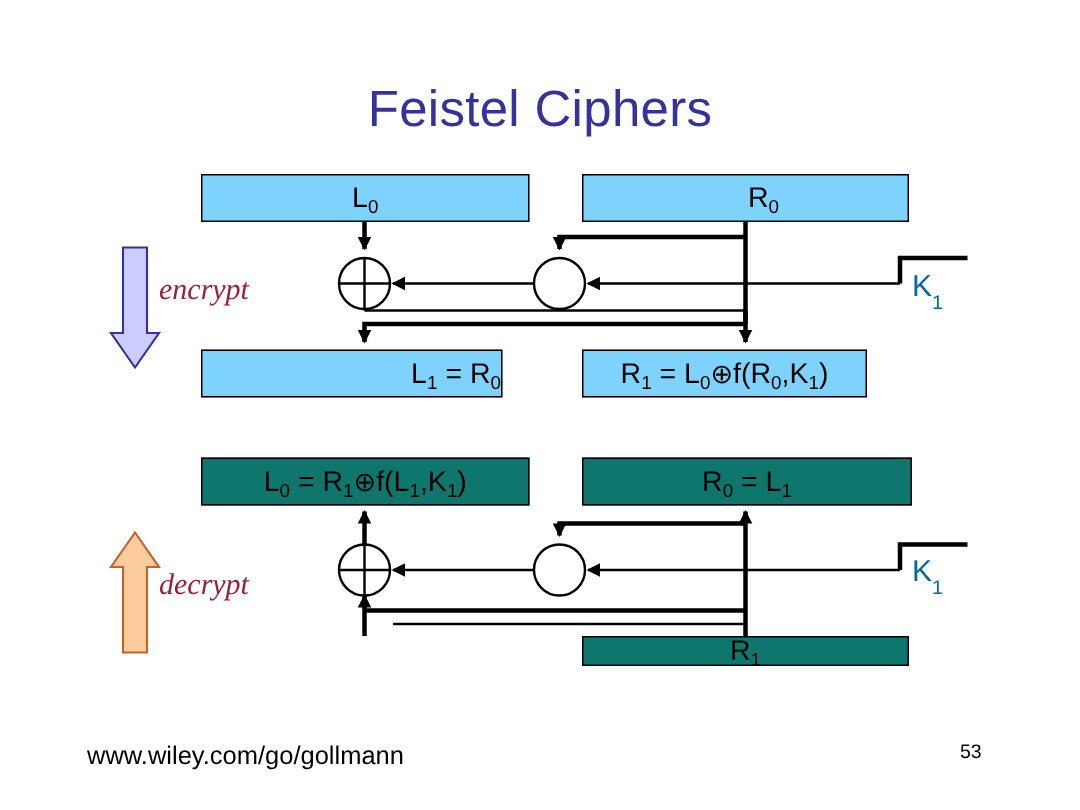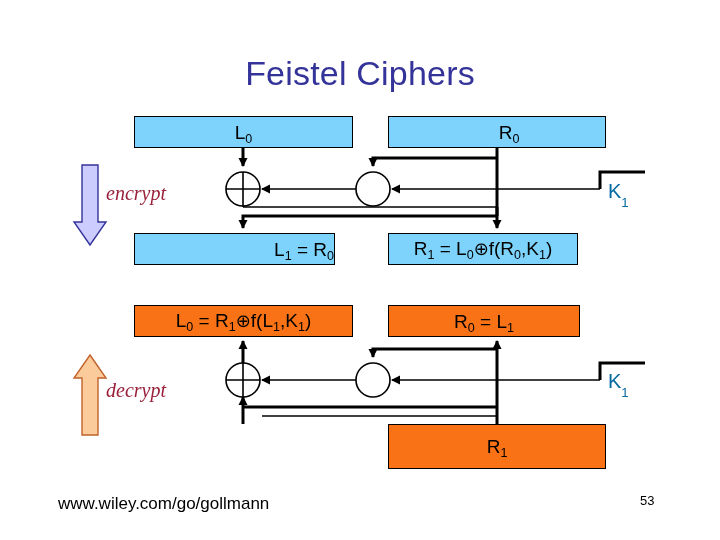--- a/index.html
+++ b/index.html
@@ -45,21 +45,21 @@
     display: flex;
     align-items: center;
     justify-content: center;
     font-family: "Liberation Sans", sans-serif;
     font-size: 19px;
     color: #000000;
     line-height: 1;
     white-space: nowrap;
   }
   .node-box.enc  { background: #7dd3fc; }
-  .node-box.dec  { background: #f97316; }
+  .node-box.dec  { background: #0f766e; }
 
   .node-box sub {
     font-size: 0.66em;
     vertical-align: baseline;
     position: relative;
     top: 4px;
   }
   .xorsym { font-size: 0.95em; }
 
   
@@ -154,32 +154,32 @@
   </div>
 
   <div class="node-box enc" style="left:388px; top:233px; width:190px; height:32px;">
     <span>R<sub>1</sub> = L<sub>0</sub><span class="xorsym">⊕</span>f(R<sub>0</sub>,K<sub>1</sub>)</span>
   </div>
 
   <div class="node-box dec" style="left:134px; top:305px; width:219px; height:32px;">
     <span>L<sub>0</sub> = R<sub>1</sub><span class="xorsym">⊕</span>f(L<sub>1</sub>,K<sub>1</sub>)</span>
   </div>
 
-  <div class="node-box dec" style="left:388px; top:305px; width:192px; height:32px;">
+  <div class="node-box dec" style="left:388px; top:305px; width:220px; height:32px;">
     <span>R<sub>0</sub> = L<sub>1</sub></span>
   </div>
 
   <div class="side-label" style="left:106px; top:379px;">decrypt</div>
 
   <div class="fn-letter" style="left:355px; top:368px;">f</div>
 
   <div class="key-label" style="left:608px; top:370px;">K<sub>1</sub></div>
 
 
-  <div class="node-box dec" style="left:388px; top:424px; width:218px; height:45px;">
+  <div class="node-box dec" style="left:388px; top:424px; width:218px; height:20px;">
     <span>R<sub>1</sub></span>
   </div>
 
   <div class="footer-url">www.wiley.com/go/gollmann</div>
   <div class="footer-page">53</div>
 
   <svg id="wires" viewBox="0 0 720 540">
 
     <defs>
       <marker id="arrDown" markerWidth="11" markerHeight="11" refX="5.5" refY="9" orient="0" markerUnits="userSpaceOnUse">

